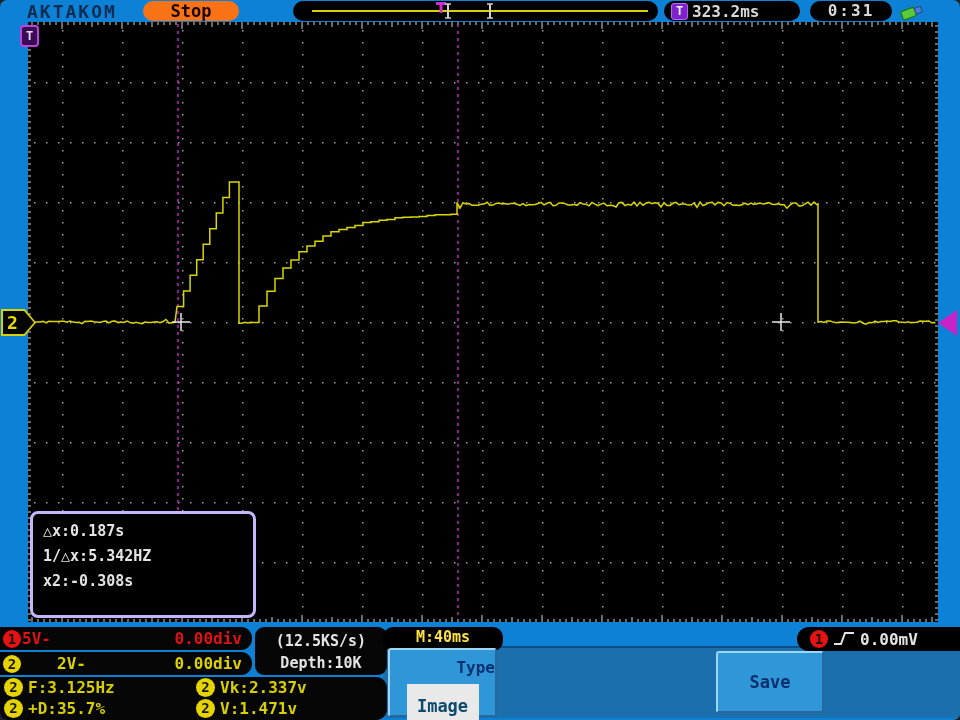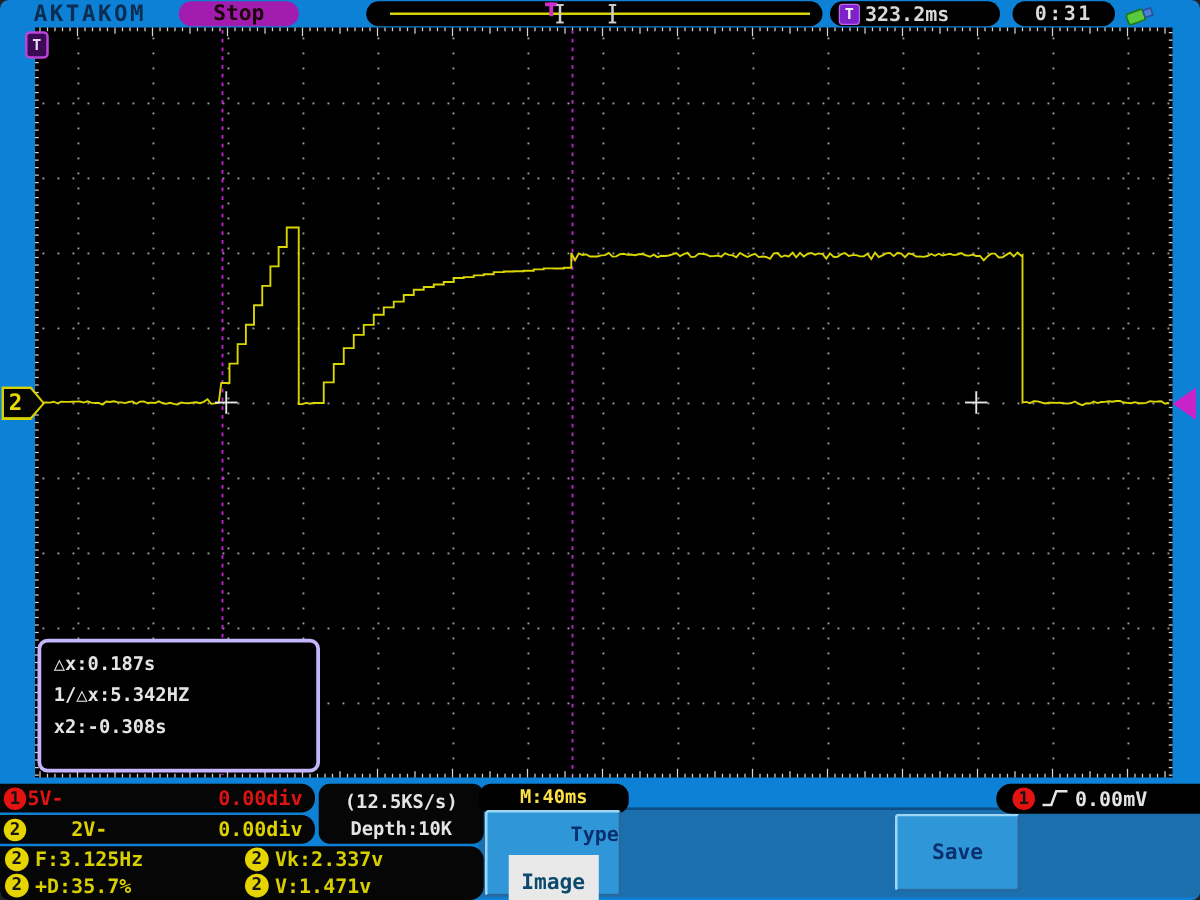--- a/index.html
+++ b/index.html
@@ -7,21 +7,21 @@
     position:relative;width:960px;height:720px;overflow:hidden;
     background:#0d81d6;
     font-family:"DejaVu Sans Mono","DejaVu Sans",monospace;
     font-weight:bold;
     border-radius:7px;
   }
   
   .top-bar{position:absolute;left:0;top:0;width:960px;height:22px;z-index:1;}
   .brand{position:absolute;left:27px;top:1px;font-size:18px;letter-spacing:2px;color:#0b2d52;}
   .stop-pill{position:absolute;left:143px;top:1px;width:96px;height:20px;border-radius:11px;
-    background:#a21caf;color:#1a0606;font-size:17px;text-align:center;line-height:20px;}
+    background:#f97316;color:#1a0606;font-size:17px;text-align:center;line-height:20px;}
   .record-pill{position:absolute;left:293px;top:1px;width:365px;height:20px;border-radius:10px;background:#000;}
   .record-line{position:absolute;left:19px;top:9px;width:336px;height:2px;background:#d8d300;}
   .trig-pill{position:absolute;left:664px;top:1px;width:136px;height:20px;border-radius:10px;background:#000;
     display:flex;align-items:center;gap:4px;padding-left:7px;box-sizing:border-box;}
   .t-badge{display:inline-block;width:15px;height:15px;border-radius:3px;background:#7e22cc;
     border:1px solid #bb66ee;color:#f0f0f0;font-size:12px;line-height:15px;text-align:center;}
   .trig-pill .val{color:#d9d9d9;font-size:16px;}
   .clock-pill{position:absolute;left:810px;top:1px;width:82px;height:20px;border-radius:10px;background:#000;
     color:#d9d9d9;font-size:16px;text-align:center;line-height:20px;letter-spacing:2px;}
   .usb-icon{position:absolute;left:898px;top:1px;}
@@ -62,21 +62,21 @@
   .m-pill{position:absolute;left:383px;top:5px;width:120px;height:24px;border-radius:10px;background:#000;
     color:#fde047;font-size:15px;text-align:center;line-height:20px;}
   .trig-info-pill{position:absolute;left:797px;top:5px;width:163px;height:24px;background:#000;
     border-radius:12px 0 0 12px;display:flex;align-items:center;gap:5px;padding-left:13px;box-sizing:border-box;
     color:#e4e4e4;font-size:16px;}
   .soft-btn{position:absolute;background:#2f97d8;border:2px solid;border-color:#9dd6f5 #27689f #27689f #9dd6f5;
     border-radius:3px;box-sizing:border-box;color:#0a2f6e;cursor:pointer;}
   .type-btn{left:388px;top:26px;width:109px;height:69px;}
   .type-lbl{text-align:right;margin-top:8px;font-size:16px;}
   .type-val{margin:7px auto 0;width:72px;background:#e9e9e9;color:#0c4a6e;text-align:center;font-size:17px;padding:12px 0;}
-  .save-btn{left:716px;top:29px;width:100px;height:62px;display:flex;align-items:center;justify-content:center;font-size:17px;}
+  .save-btn{left:716px;top:29px;width:108px;height:62px;display:flex;align-items:center;justify-content:center;font-size:17px;}
 </style>
 </head>
 <body>
 
 <div class="screen">
 
   <div class="top-bar">
     <div class="brand">AKTAKOM</div>
     <div class="stop-pill">Stop</div>
     <div class="record-pill">

